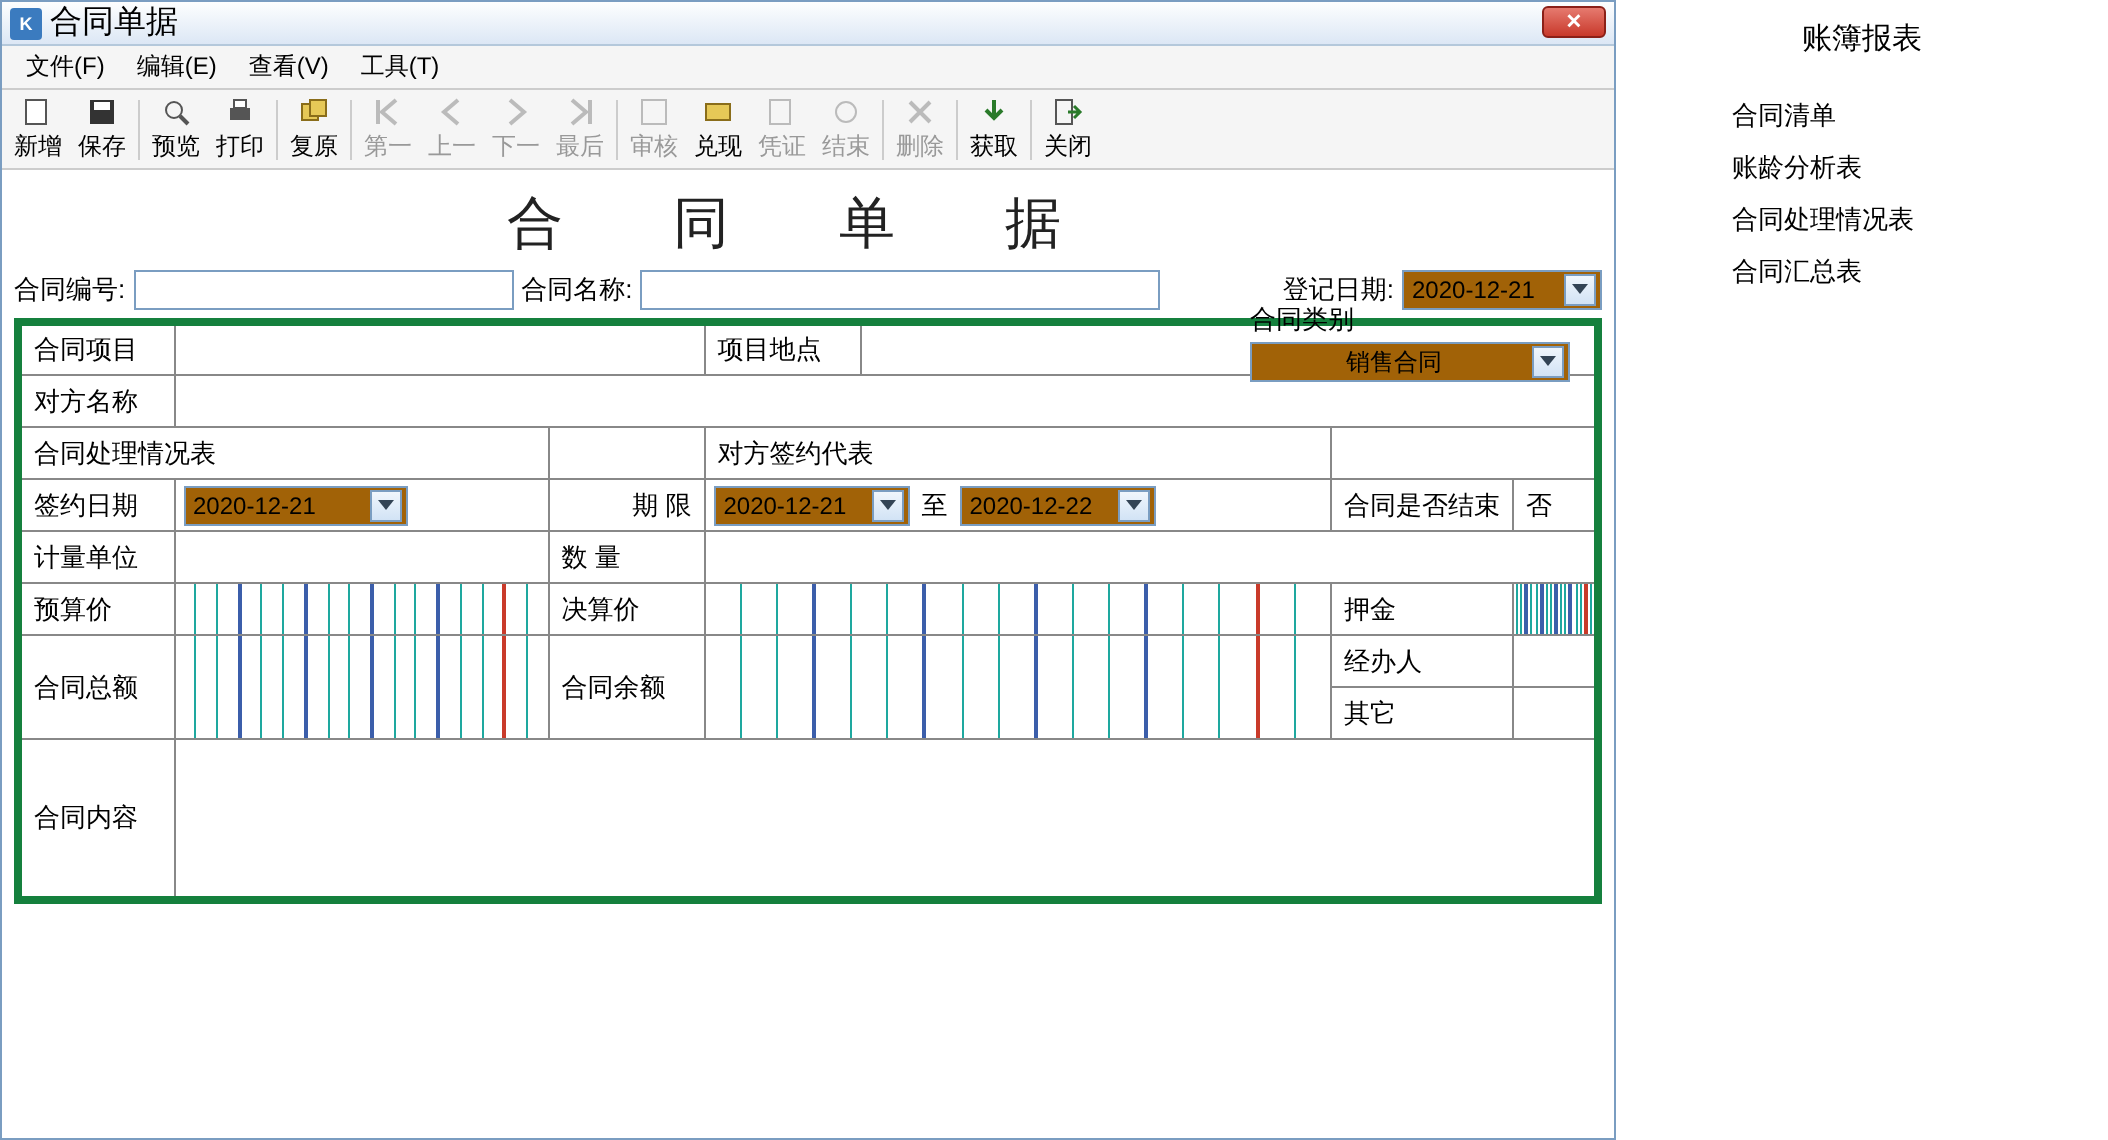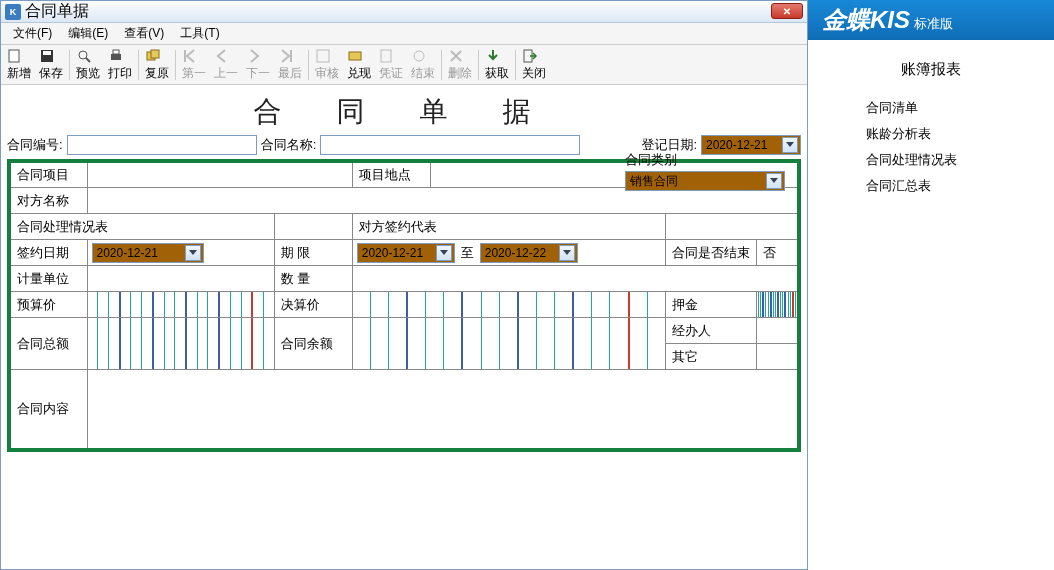--- a/index.html
+++ b/index.html
@@ -5,21 +5,21 @@
 * { box-sizing: border-box; margin: 0; padding: 0; }
 body { font-family: "SimSun", "宋体", sans-serif; font-size: 12px; background: #fff; width: 1054px; height: 570px; overflow: hidden; display: flex; }
 .main-window { width: 808px; height: 570px; border: 1px solid #7a9dc1; background: #fff; display: flex; flex-direction: column; }
 .titlebar { height: 22px; background: linear-gradient(to bottom, #fdfefe, #dce7f5); border-bottom: 1px solid #b4c8db; display: flex; align-items: center; padding: 0 4px; position: relative; }
 .titlebar-icon { width: 16px; height: 16px; background: #3b7bbf; border-radius: 2px; margin-right: 4px; display: flex; align-items: center; justify-content: center; color: #fff; font-size: 9px; font-weight: bold; }
 .titlebar-text { font-size: 16px; color: #000; }
 .close-btn { position: absolute; right: 4px; top: 2px; width: 32px; height: 16px; background: linear-gradient(to bottom, #e67a6f, #c8392b); border: 1px solid #8b2018; border-radius: 3px; display: flex; align-items: center; justify-content: center; color: #fff; font-weight: bold; font-size: 10px; cursor: pointer; }
 .menubar { height: 22px; background: #f5f5f5; border-bottom: 1px solid #ccc; display: flex; align-items: center; padding: 1px 4px; }
 .menu-item { padding: 2px 8px; cursor: pointer; font-size: 12px; }
 .toolbar { height: 40px; background: #f5f5f5; border-bottom: 1px solid #ccc; display: flex; align-items: center; padding: 2px; }
-.tool-btn { display: flex; flex-direction: column; padding: 2px 4px; cursor: pointer; min-width: 30px; font-size: 12px; }
+.tool-btn { display: flex; flex-direction: column; align-items: center; padding: 2px 4px; cursor: pointer; min-width: 30px; font-size: 12px; }
 .tool-btn.disabled { color: #999; cursor: default; }
 .tool-icon { width: 16px; height: 16px; margin-bottom: 1px; }
 .tool-sep { width: 1px; height: 30px; background: #ccc; margin: 0 2px; }
 .content { flex: 1; padding: 4px 6px; overflow: auto; }
 .doc-title { font-size: 28px; font-family: "SimSun"; text-align: center; letter-spacing: 24px; color: #222; padding: 4px 0; }
 .header-row { display: flex; align-items: center; gap: 4px; margin-bottom: 4px; }
 .header-row .spacer { flex: 1; }
 .lbl { font-size: 13px; white-space: nowrap; }
 input[type="text"], .combo { height: 20px; border: 1px solid #7a9dc1; padding: 0 2px; font-size: 12px; font-family: inherit; }
 .combo { display: flex; align-items: center; position: relative; background: #a16207; }
@@ -35,21 +35,21 @@
 .bars span { flex: 1; border-right: 1px solid #1ea89f; }
 .bars span.thick { border-right: 2px solid #3b5eaa; }
 .bars span.red { border-right: 2px solid #c93a2a; }
 .bars span:last-child { border-right: none; }
 .right-panel { flex: 1; background: #fff; padding: 0 10px; }
 .brand { background: linear-gradient(to bottom, #1888d8, #0f6db5); color: #fff; padding: 4px 14px; font-style: italic; font-family: "Microsoft YaHei", sans-serif; font-size: 24px; font-weight: bold; display: flex; align-items: baseline; margin: 0 -10px 10px -10px; }
 .brand .sub { font-size: 13px; font-style: normal; font-weight: normal; margin-left: 4px; }
 .nav-title { color: #000000; font-size: 15px; text-align: center; padding: 10px 0 16px; }
 .nav-list { padding-left: 48px; }
 .nav-list div { font-size: 13px; padding: 4px 0; cursor: pointer; }
-.cat-block { position: absolute; right: 6px; top: 62px; width: 170px; }
+.cat-block { position: absolute; right: 6px; top: 62px; width: 170px; text-align: center; }
 .cat-row { display: flex; align-items: center; gap: 4px; margin-bottom: 2px; }
 </style>
 </head>
 <body>
 
 <div class="main-window" style="position:relative;">
   <div class="titlebar">
     <div class="titlebar-icon">K</div>
     <span class="titlebar-text">合同单据</span>
     <div class="close-btn">
@@ -235,21 +235,21 @@
         <td class="date-cell" colspan="2">
           <div class="combo" style="width:112px;">
             <span class="combo-text">2020-12-21</span>
             <div class="combo-arrow">
                   <svg viewBox="0 0 8 6">
                     <path d="M0 0l4 5 4-5" fill="#345"></path>
                   </svg>
                 </div>
           </div>
         </td>
-        <td class="label-cell" style="text-align:left">期 限</td>
+        <td class="label-cell" style="text-align:right">期 限</td>
         <td class="date-cell" colspan="2">
           <div style="display:flex;align-items:center;gap:6px;">
             <div class="combo" style="width:98px;">
               <span class="combo-text">2020-12-21</span>
               <div class="combo-arrow">
                     <svg viewBox="0 0 8 6">
                       <path d="M0 0l4 5 4-5" fill="#345"></path>
                     </svg>
                   </div>
             </div>
@@ -396,24 +396,20 @@
       <tr>
         <td class="label-cell" style="height:80px;vertical-align:middle;">合同内容</td>
         <td colspan="7"></td>
       </tr>
     </tbody>
       </table>
   </div>
 </div>
 
 <div class="right-panel">
-  <div class="brand">
-    <span>金蝶KIS</span>
-    <span class="sub">标准版</span>
-  </div>
   <div class="nav-title">账簿报表</div>
   <div class="nav-list">
     <div>合同清单</div>
     <div>账龄分析表</div>
     <div>合同处理情况表</div>
     <div>合同汇总表</div>
   </div>
 </div>
 
 </body></html>

